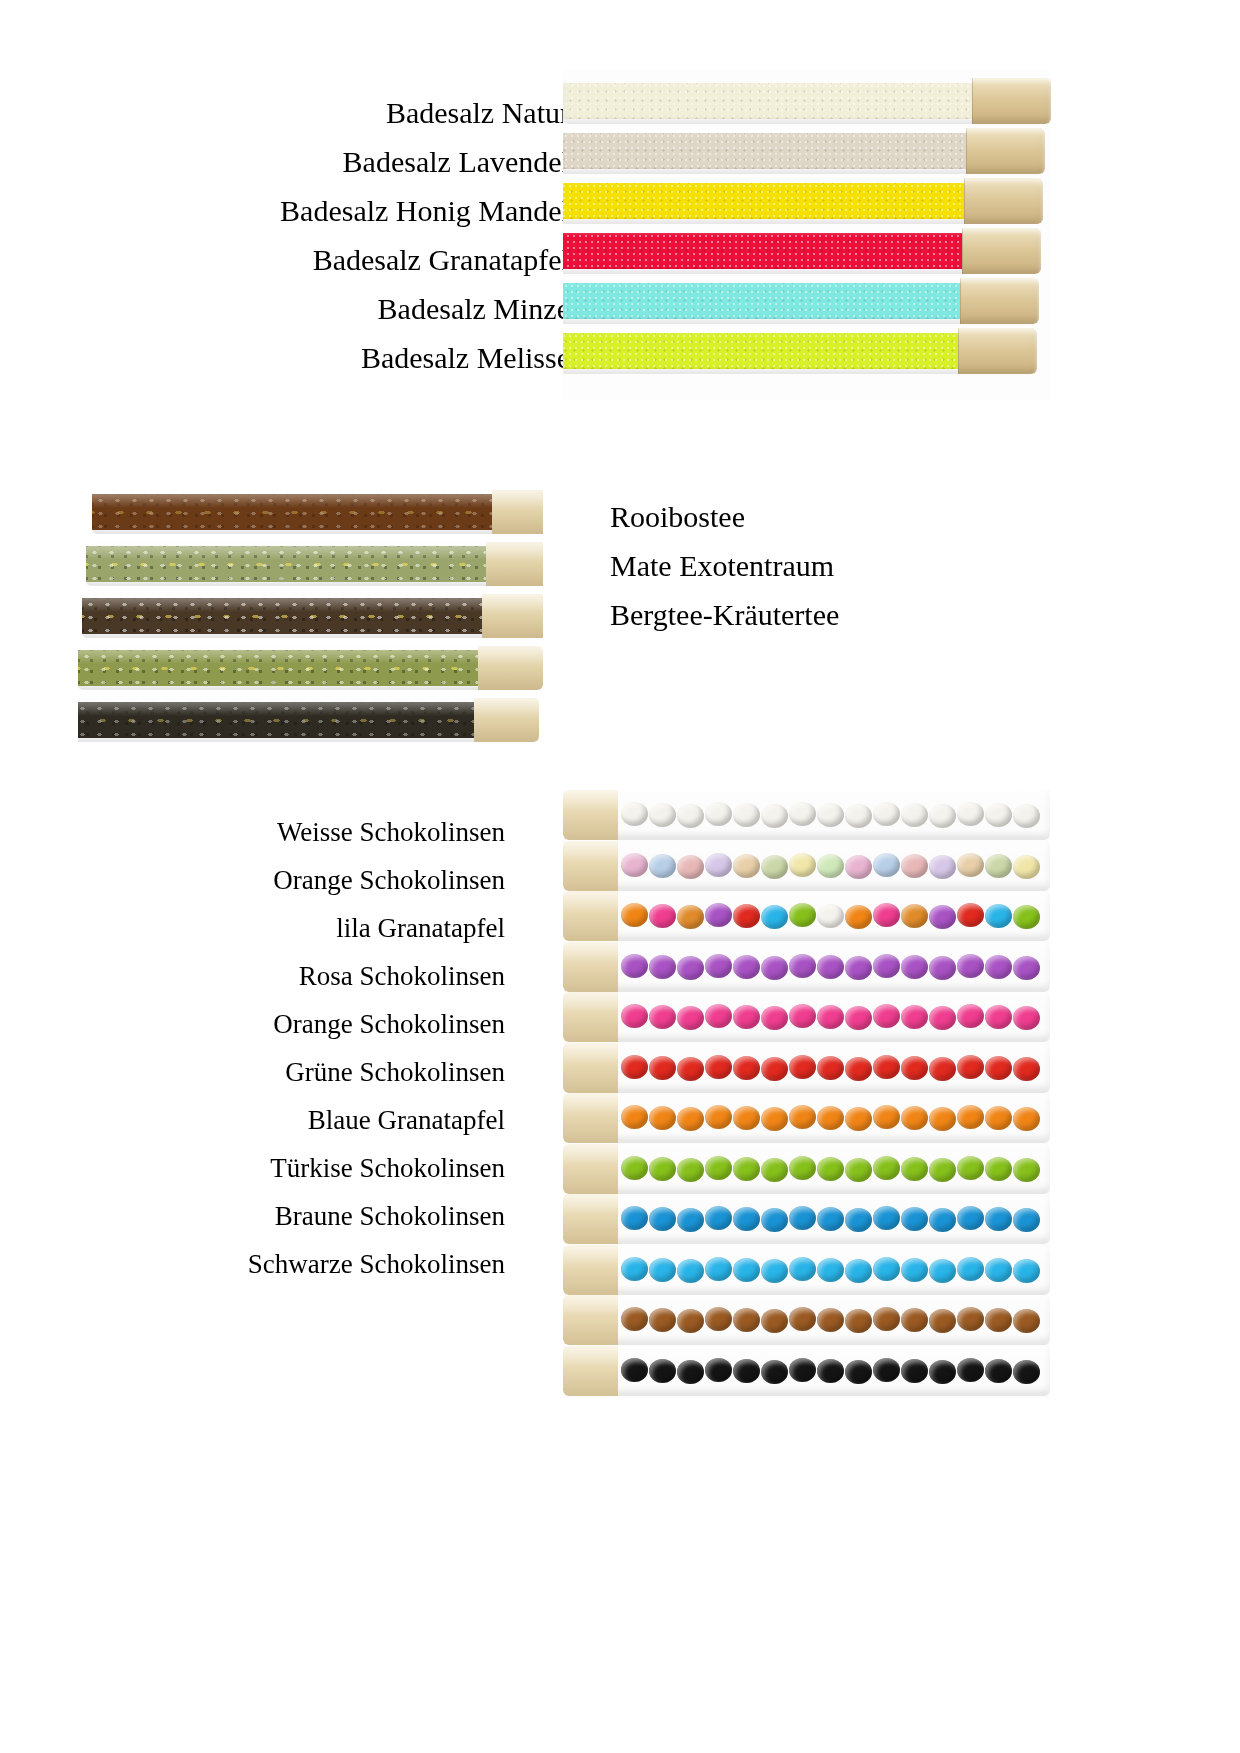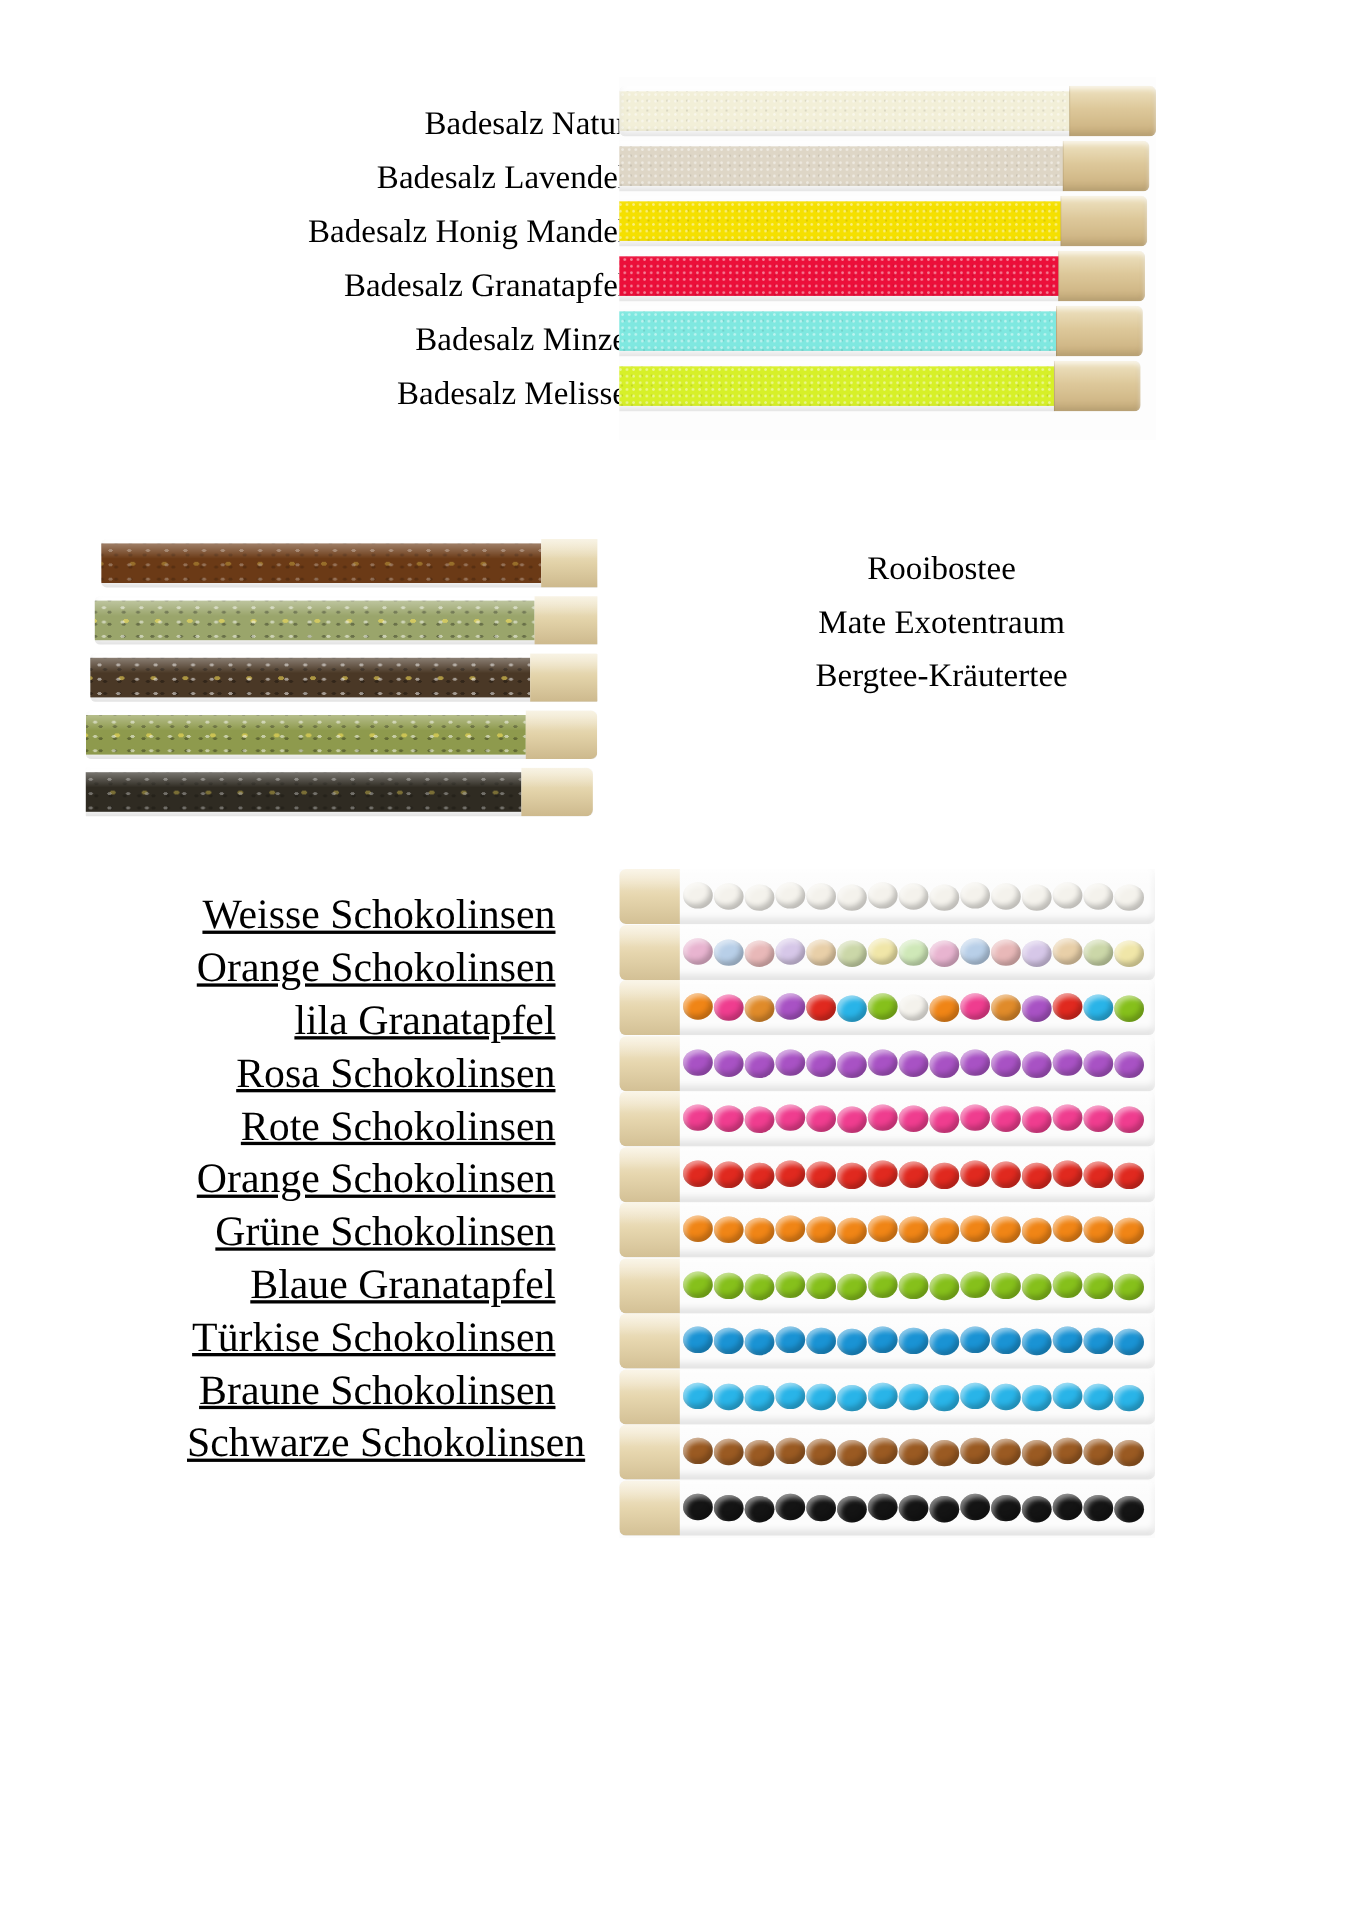--- a/index.html
+++ b/index.html
@@ -135,24 +135,24 @@
     background-image:
       radial-gradient(ellipse 4px 2px, rgba(255,255,255,.55) 60%, transparent 62%),
       radial-gradient(ellipse 3px 2px, rgba(0,0,0,.35) 60%, transparent 62%),
       radial-gradient(ellipse 5px 3px, rgba(255,230,90,.6) 60%, transparent 62%);
     background-size: 17px 13px, 13px 11px, 29px 21px;
     background-position: 0 0, 7px 5px, 14px 8px;
     opacity: .9;
   }
   .tea-labels {
     position: absolute;
-    left: 596px;
+    left: 610px;
     top: 22px;
     width: 520px;
-    text-align: center;
+    text-align: left;
   }
   .tea-labels .line {
     font-size: 30px;
     line-height: 49px;
     white-space: nowrap;
   }
 
   
   .section-choco {
     position: absolute;
@@ -162,24 +162,23 @@
     height: 620px;
   }
   .choco-labels {
     position: absolute;
     left: 170px;
     top: 18px;
     width: 335px;
     text-align: right;
   }
   .choco-labels .line {
-    font-size: 38px;
+    font-size: 27px;
     line-height: 48px;
     white-space: nowrap;
-    text-decoration: underline;
   }
   .choco-photo {
     position: absolute;
     left: 563px;
     top: 0px;
     width: 487px;
     height: 608px;
     background: #fcfcfc;
     overflow: hidden;
   }
@@ -330,21 +329,20 @@
     </div>
   </div>
 
   <div class="section-choco">
 
     <div class="choco-labels">
       <div class="line">Weisse  Schokolinsen</div>
       <div class="line">Orange Schokolinsen</div>
       <div class="line">lila Granatapfel</div>
       <div class="line">Rosa Schokolinsen</div>
-      <div class="line">Rote Schokolinsen</div>
       <div class="line">Orange Schokolinsen</div>
       <div class="line">Grüne Schokolinsen</div>
       <div class="line">Blaue Granatapfel</div>
       <div class="line">Türkise Schokolinsen</div>
       <div class="line">Braune Schokolinsen</div>
       <div class="line">Schwarze Schokolinsen</div>
     </div>
 
     <div class="choco-photo" id="choco-photo">
         <div class="c-tube" style="top: 0px;">

